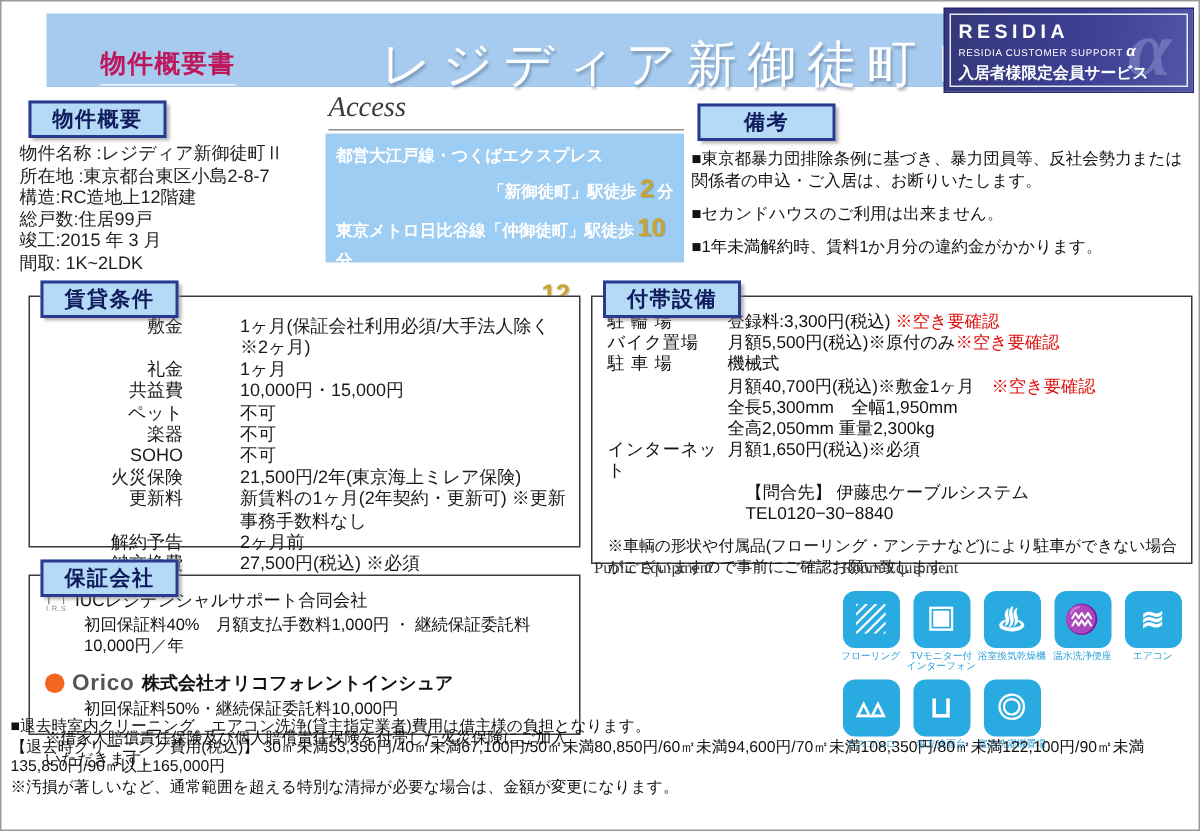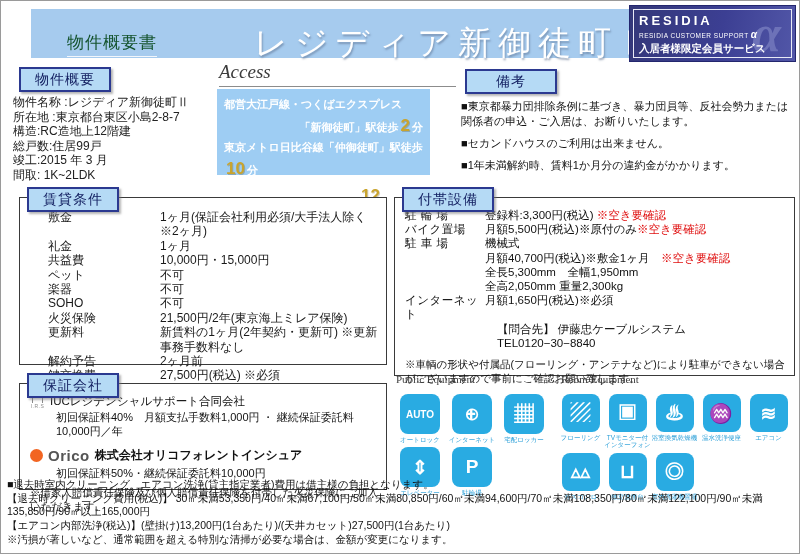--- a/index.html
+++ b/index.html
@@ -4,61 +4,61 @@
 <style>
   html,body{margin:0;padding:0;background:#e8e8e8;}
   .page{
     position:relative;width:800px;height:554px;background:#fff;
     border:1px solid #9a9a9a;overflow:hidden;
     font-family:"Liberation Sans",sans-serif;color:#1a1a1a;
     margin:0 auto;box-sizing:border-box;
   }
   
   .header-bar{position:absolute;left:30px;top:8px;width:662px;height:49px;background:#a6cbee;}
-  .doc-type{position:absolute;left:36px;top:22px;font-size:17px;font-weight:normal;color:#14532d;
+  .doc-type{position:absolute;left:36px;top:22px;font-size:17px;font-weight:bold;color:#be185d;
     border-bottom:1px solid #f2f6fb;padding-bottom:2px;letter-spacing:1px;}
   .main-title{position:absolute;left:160px;top:12px;width:530px;text-align:center;
     font-family:"Liberation Serif",serif;font-size:33px;color:#fff;letter-spacing:7px;
     text-shadow:1px 2px 2px rgba(90,110,140,.55);white-space:nowrap;}
   .residia-box{position:absolute;left:628px;top:4px;width:167px;height:57px;
     background:linear-gradient(100deg,#343879 0%,#3c3f93 55%,#5257a8 100%);
     border:1px solid #23266e;box-sizing:border-box;}
   .residia-inner{position:absolute;left:3px;top:3px;right:3px;bottom:3px;
     border:1px solid #e8eaf6;color:#fff;padding:3px 5px;box-sizing:border-box;overflow:hidden;}
   .residia-alpha{position:absolute;right:10px;top:-6px;font-family:"Liberation Serif",serif;
     font-style:italic;font-size:52px;color:#6d72b8;font-weight:bold;}
   .residia-brand{position:relative;font-size:13px;letter-spacing:3px;font-weight:bold;}
   .residia-support{position:relative;font-size:6.5px;letter-spacing:.5px;margin-top:1px;white-space:nowrap;}
   .residia-support b{font-size:10px;font-style:italic;}
   .residia-service{position:relative;font-size:10.5px;font-weight:bold;margin-top:2px;white-space:nowrap;}
   
   .badge{position:absolute;background:#b5daf5;border:2px solid #2b3990;color:#101c5e;
-    font-size:14px;font-weight:normal;text-align:center;line-height:21px;width:88px;height:21px;
+    font-size:14px;font-weight:bold;text-align:center;line-height:21px;width:88px;height:21px;
     box-shadow:2px 2px 2px rgba(120,120,120,.55);letter-spacing:1px;z-index:3;}
   
   .overview-list{position:absolute;left:12px;top:94px;font-size:12px;line-height:14.6px;color:#222;}
   .overview-list div{margin-bottom:0;}
   
   .access-head{position:absolute;left:218px;top:60px;width:237px;
     font-family:"Liberation Serif",serif;font-size:19px;color:#3c3c3c;
     border-bottom:1px solid #8c8c8c;padding-bottom:3px;font-style:italic;}
-  .access-box{position:absolute;left:216px;top:88px;width:213px;height:86px;background:#9ecdf3;
+  .access-box{position:absolute;left:216px;top:88px;width:239px;height:86px;background:#9ecdf3;
     color:#fff;font-weight:bold;font-size:11px;padding:7px 7px;box-sizing:border-box;line-height:1.55;}
   .access-box .num{color:#c9a42e;font-size:17px;font-weight:bold;padding:0 2px;
     text-shadow:1px 1px 0 rgba(80,60,0,.25);}
   .access-right{text-align:right;}
   
   .remarks{position:absolute;left:460px;top:98px;width:334px;font-size:11px;color:#111;line-height:1.35;}
   .remarks p{margin:0 0 7px 0;}
   
   .sec-box{position:absolute;border:1.5px solid #3a3a3a;box-sizing:border-box;background:#fff;}
   .rental-box{left:18px;top:196px;width:368px;height:168px;}
   .rental-rows{position:absolute;left:28px;top:12px;right:6px;font-size:12px;line-height:14.4px;color:#1a1a1a;}
   .k-row{display:flex;}
-  .k-row .k{flex:0 0 74px;}
+  .k-row .k{flex:0 0 74px;text-align:right;}
   .k-row .v{flex:1;margin-left:38px;}
   .service-line{margin-top:1px;}
   .facility-box{left:393px;top:196px;width:401px;height:179px;}
   .facility-rows{position:absolute;left:10px;top:10px;right:8px;font-size:11.5px;line-height:14.2px;color:#111;}
   .f-row{display:flex;}
   .f-row .k{flex:0 0 80px;letter-spacing:.5px;}
   .f-row .v{flex:1;}
   .f-indent{padding-left:80px;}
   .f-indent2{padding-left:92px;}
   .red{color:#e01010;}
@@ -229,42 +229,20 @@
         <span class="orico-co">株式会社オリコフォレントインシュア</span>
       </div>
       <div class="g-sub">初回保証料50%・継続保証委託料10,000円</div>
       <div class="g-note">※借家人賠償責任保険及び個人賠償責任保険を付帯した火災保険にご加入いただきます。</div>
     </div>
   </div>
 
   <div class="eq-head public">Public Equipment</div>
   <div class="eq-head room">Room Equipment</div>
 
-  <div class="eq-grid public">
-    <div class="eq-item">
-        <span class="eq-icon txt">AUTO</span>
-        <span class="eq-label">オートロック</span>
-      </div>
-    <div class="eq-item">
-        <span class="eq-icon">⊕</span>
-        <span class="eq-label">インターネット</span>
-      </div>
-    <div class="eq-item">
-        <span class="eq-icon">▦</span>
-        <span class="eq-label">宅配ロッカー</span>
-      </div>
-    <div class="eq-item">
-        <span class="eq-icon">⇕</span>
-        <span class="eq-label">エレベーター</span>
-      </div>
-    <div class="eq-item">
-        <span class="eq-icon">P</span>
-        <span class="eq-label">駐輪場</span>
-      </div>
-  </div>
 
   <div class="eq-grid room">
     <div class="eq-item">
         <span class="eq-icon">▨</span>
         <span class="eq-label">フローリング</span>
       </div>
     <div class="eq-item">
         <span class="eq-icon">▣</span>
         <span class="eq-label">TVモニター付インターフォン</span>
       </div>
@@ -290,17 +268,16 @@
       </div>
     <div class="eq-item">
         <span class="eq-icon">◎</span>
         <span class="eq-label">室内洗濯機置場</span>
       </div>
   </div>
 
   <div class="footer">
     <p>■退去時室内クリーニング、エアコン洗浄(貸主指定業者)費用は借主様の負担となります。</p>
     <p>【退去時クリーニング費用(税込)】 30㎡未満53,350円/40㎡未満67,100円/50㎡未満80,850円/60㎡未満94,600円/70㎡未満108,350円/80㎡未満122,100円/90㎡未満135,850円/90㎡以上165,000円</p>
-    <p>【エアコン内部洗浄(税込)】(壁掛け)13,200円(1台あたり)/(天井カセット)27,500円(1台あたり)</p>
     <p>※汚損が著しいなど、通常範囲を超える特別な清掃が必要な場合は、金額が変更になります。</p>
   </div>
 
 </div>
 
 </body></html>

